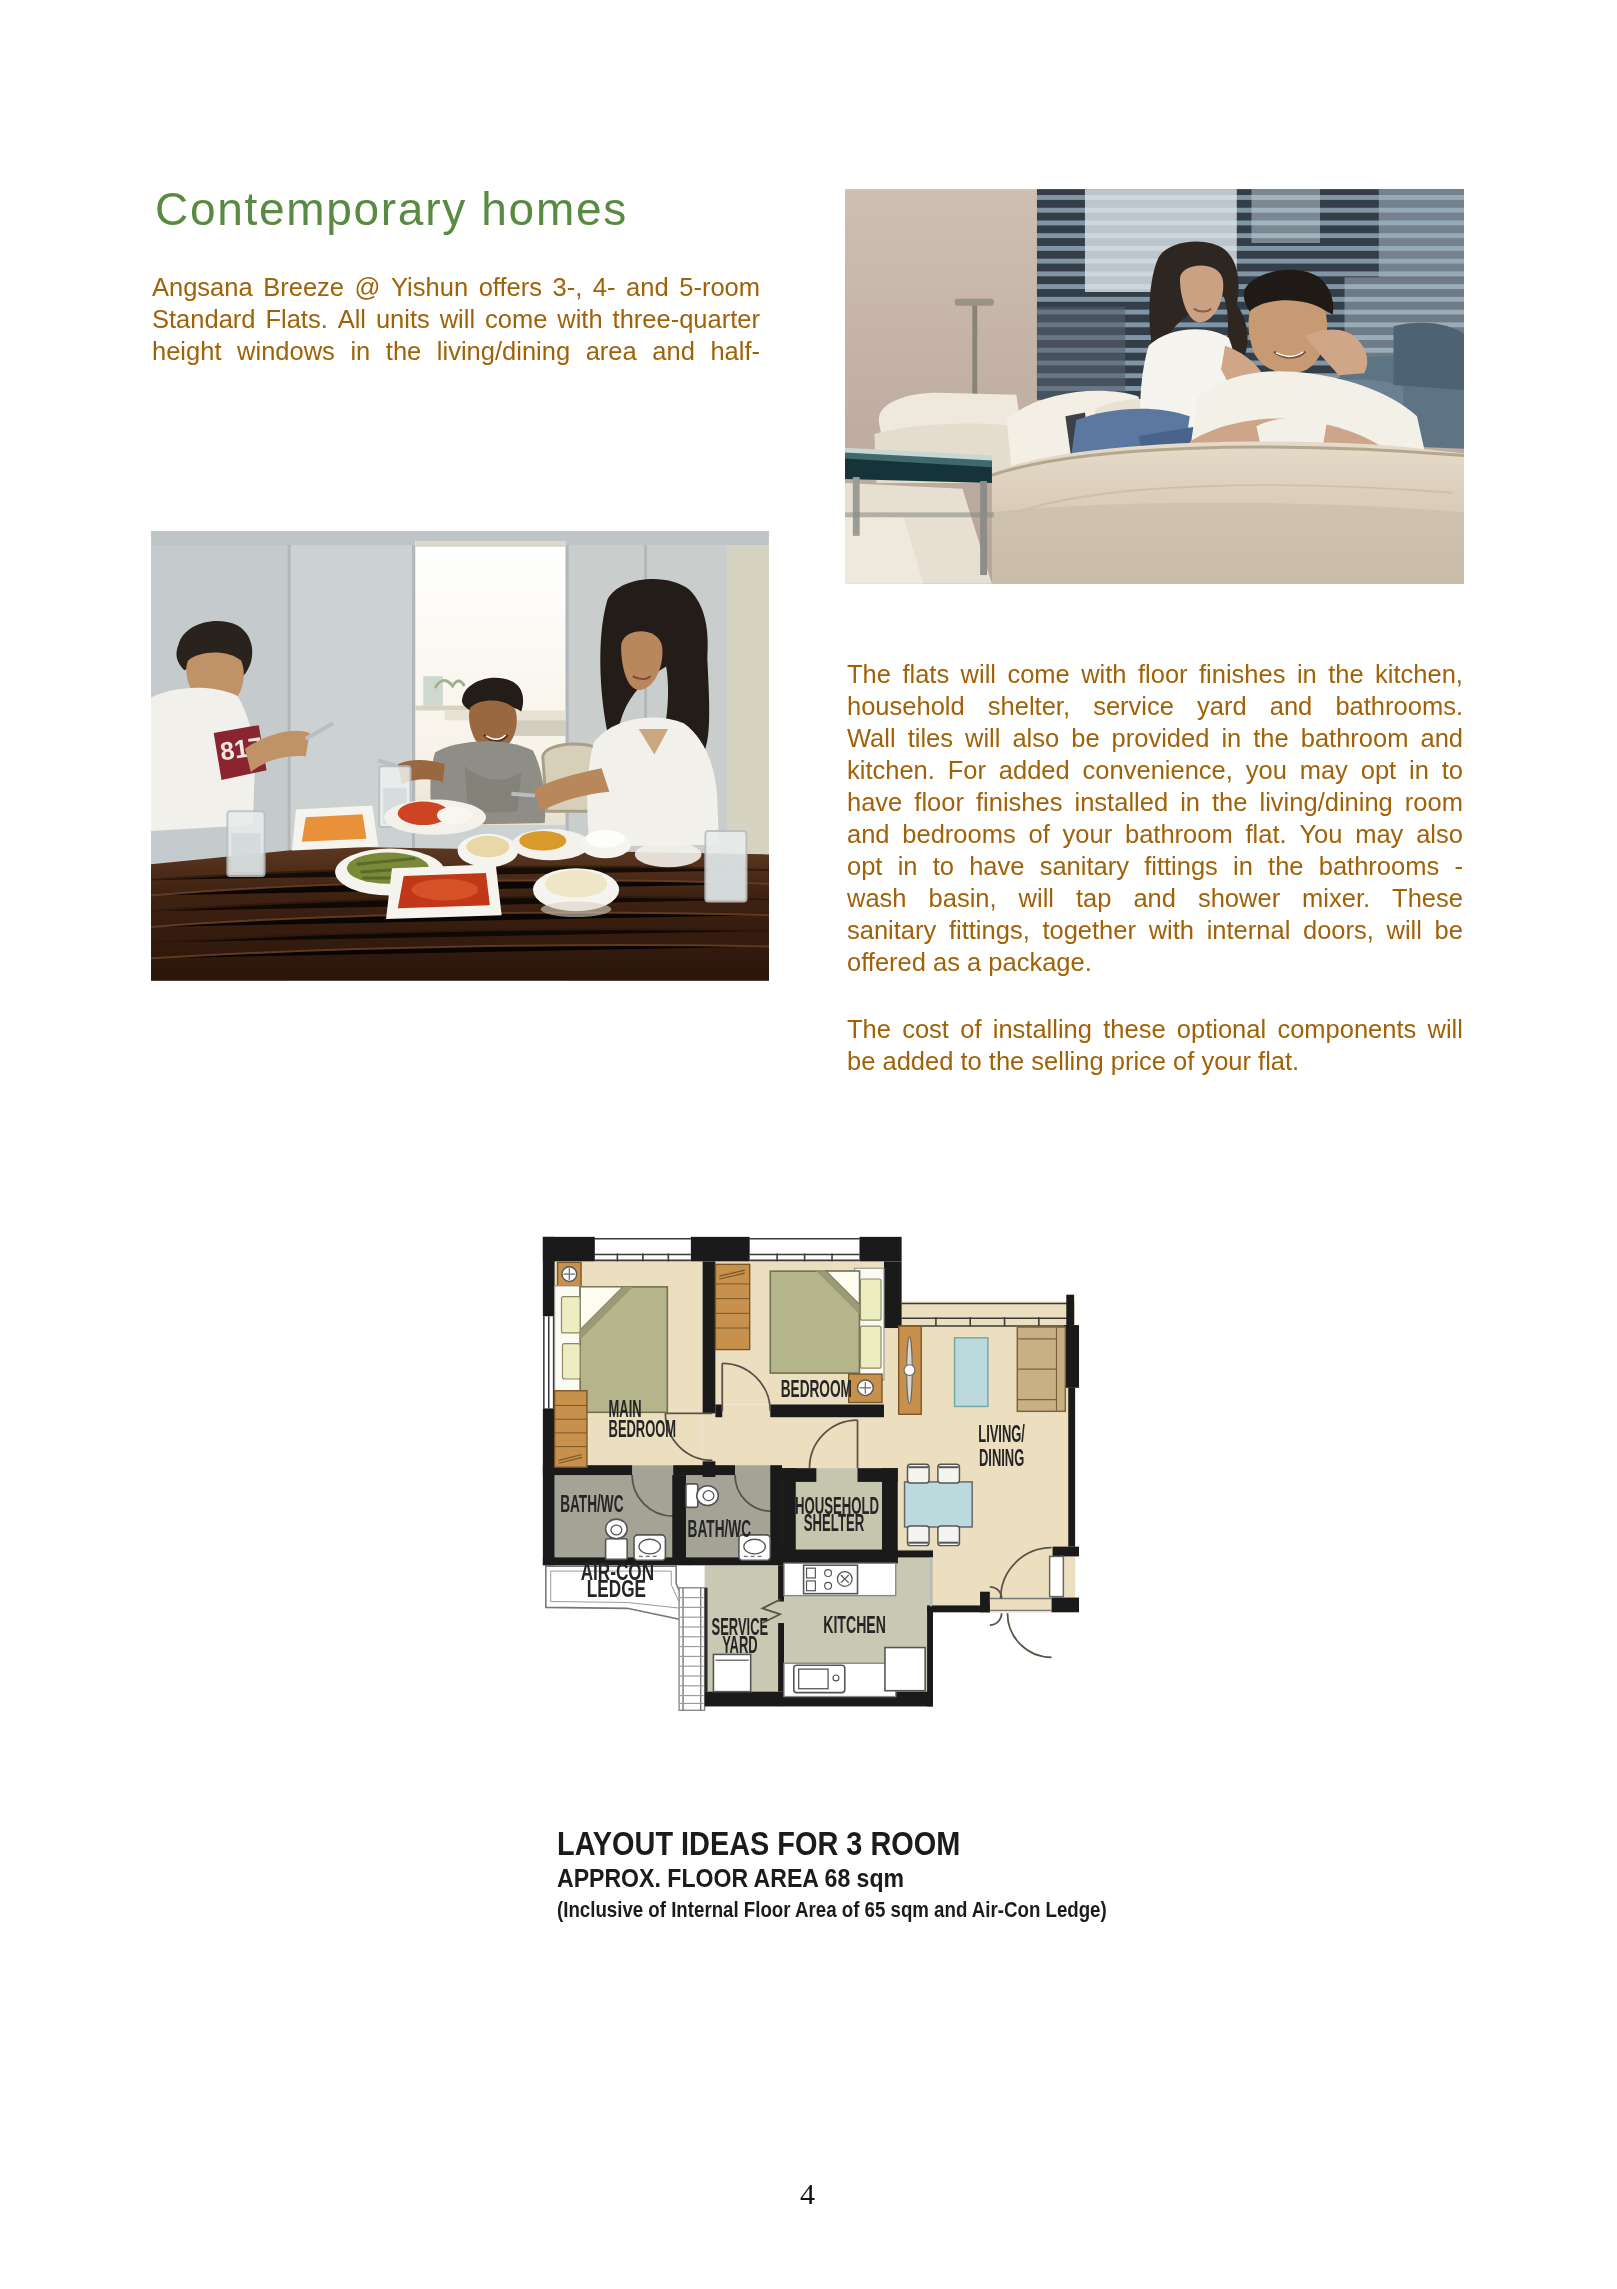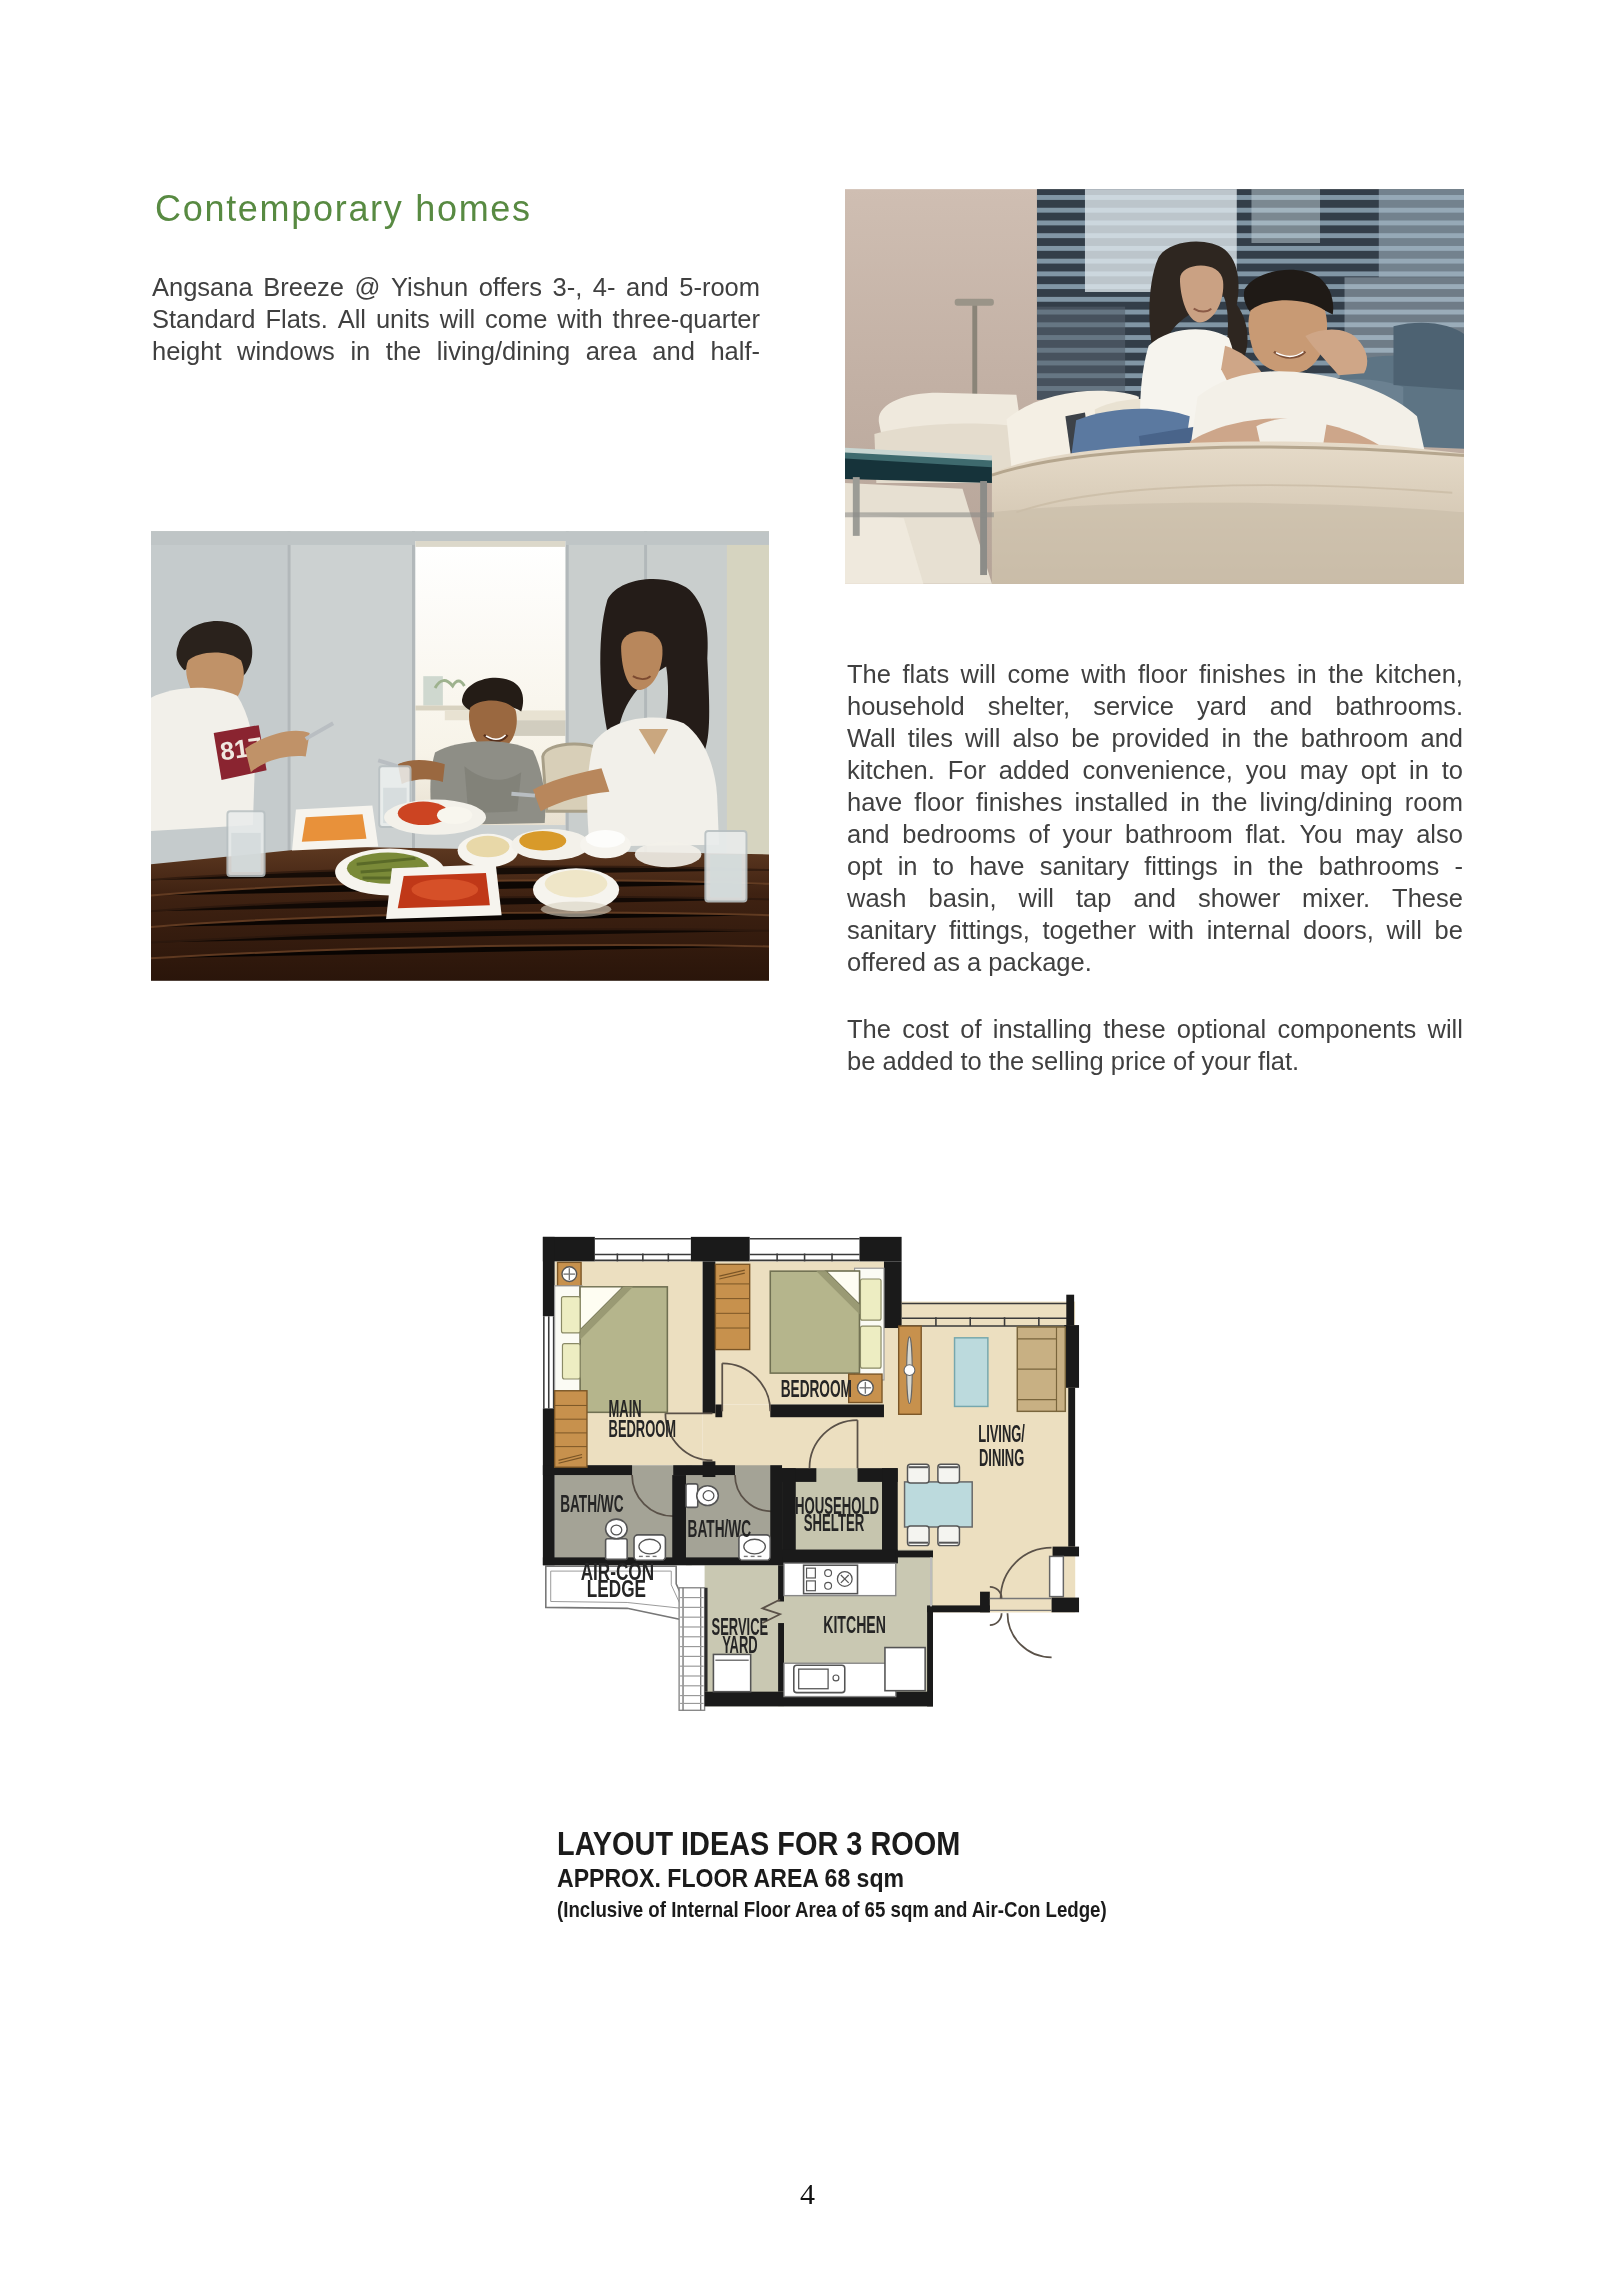--- a/index.html
+++ b/index.html
@@ -1,25 +1,25 @@
 <!DOCTYPE html>
 <html><head>
 <meta charset="utf-8">
 <style>
   html,body{margin:0;padding:0;background:#ffffff;}
   body{width:1617px;height:2290px;position:relative;font-family:"Liberation Sans",sans-serif;overflow:hidden;}
   .abs{position:absolute;}
   .ln{display:flex;justify-content:space-between;white-space:nowrap;}
   .lnl{white-space:nowrap;}
-  .body-txt{font-size:25.5px;line-height:32px;color:#404040;}
+  .body-txt{font-size:25.5px;line-height:32px;color:#a16207;}
 </style>
 </head>
 <body>
 
-<div class="abs" style="left:155px;top:183px;font-size:36px;line-height:52px;color:#588a42;letter-spacing:1.7px;white-space:nowrap;">Contemporary homes</div>
+<div class="abs" style="left:155px;top:183px;font-size:46px;line-height:52px;color:#588a42;letter-spacing:1.7px;white-space:nowrap;">Contemporary homes</div>
 
 <div class="abs body-txt" style="left:152px;top:271px;width:608px;">
   <div class="ln">
       <span>Angsana</span>
       <span>Breeze</span>
       <span>@</span>
       <span>Yishun</span>
       <span>offers</span>
       <span>3-,</span>
       <span>4-</span>

